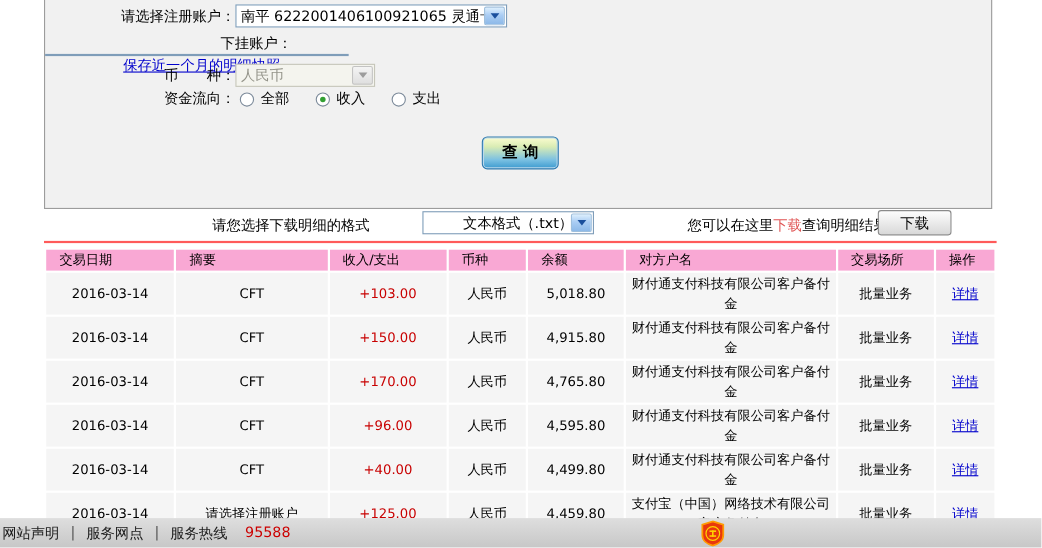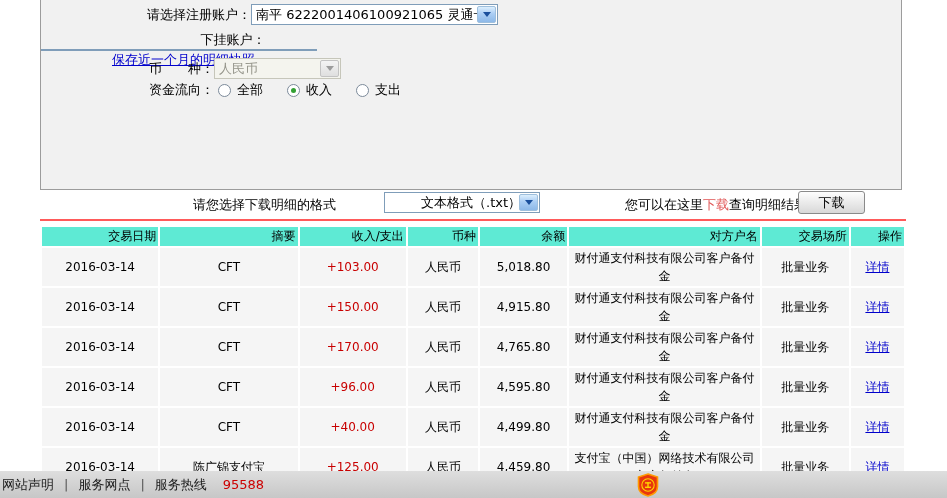--- a/index.html
+++ b/index.html
@@ -47,22 +47,22 @@
   .btn-download{position:absolute;left:798px;top:191px;width:67px;height:23px;
                 background:linear-gradient(180deg,#fdfdfd,#e7e7e7 60%,#d8d8d8);
                 border:1px solid #8a8a8a;border-radius:3px;cursor:pointer;
                 font-family:inherit;font-size:13px;color:#000;}
 
   .red-line{position:absolute;left:40px;top:219px;width:866px;height:2px;background:#ff5a5a;}
 
   
   .txn-table{position:absolute;left:40px;top:225px;width:866px;
              border-collapse:separate;border-spacing:2px;font-size:12px;table-layout:fixed;}
-  .txn-table th{background:#5eead4;height:16px;font-weight:normal;padding:1px 2px;
-                text-align:right;overflow:hidden;white-space:nowrap;}
+  .txn-table th{background:#f9a8d4;height:16px;font-weight:normal;padding:1px 12px;
+                text-align:left;overflow:hidden;white-space:nowrap;}
   .txn-table td{background:#f5f5f5;height:34px;padding:1px 4px;text-align:center;
                 vertical-align:middle;word-break:break-all;line-height:1.5;}
   .amt{color:#c80000;}
   .detail-link{color:#0000cc;text-decoration:underline;cursor:pointer;}
 
   
   .footer{position:absolute;left:0;top:471px;width:947px;height:27px;
           background:linear-gradient(180deg,#dedede,#c7c7c7);font-size:13px;color:#1a1a1a;}
   .footer-left{position:absolute;left:2px;top:0;height:27px;display:flex;align-items:center;white-space:nowrap;}
   .footer-left .gap{margin:0 10px;color:#555;}
@@ -72,21 +72,21 @@
   .badge{position:absolute;left:636px;top:2px;width:24px;height:24px;}
   .f-link{cursor:pointer;}
 </style>
 </head>
 <body>
 
 <div class="page">
 
   <div class="form-box">
 
-    <div class="frow" style="top:11px;padding-left:37px;">
+    <div class="frow" style="top:11px;">
       <span class="flabel">请选择注册账户：</span>
       <div class="sel w-register">
         <span>南平 6222001406100921065 灵通卡</span>
         <span class="sel-arrow">
             <span class="tri"></span>
           </span>
       </div>
     </div>
 
     <div class="frow" style="top:38px;flex-direction:column;">
@@ -120,20 +120,21 @@
     <div class="frow" style="top:65px;">
       <span class="flabel">币　　种：</span>
       <div class="sel disabled w-currency">
         <span>人民币</span>
         <span class="sel-arrow">
             <span class="tri"></span>
           </span>
       </div>
     </div>
 
+    <button class="btn-query">查 询</button>
   </div>
 
   <span class="dl-label">请您选择下载明细的格式</span>
   <div class="sel w-format sel-format">
     <span>文本格式（.txt）</span>
     <span class="sel-arrow">
         <span class="tri"></span>
       </span>
   </div>
   <span class="dl-hint"><span>您可以在这里</span><span class="red-link">下载</span><span>查询明细结果</span></span>
@@ -210,21 +211,21 @@
         <td>CFT</td>
         <td class="amt">+40.00</td>
         <td>人民币</td>
         <td>4,499.80</td>
         <td>财付通支付科技有限公司客户备付金</td>
         <td>批量业务</td>
         <td><a class="detail-link">详情</a></td>
       </tr>
       <tr>
         <td>2016-03-14</td>
-        <td>陈广锦支付宝</td>
+        <td>请选择注册账户</td>
         <td class="amt">+125.00</td>
         <td>人民币</td>
         <td>4,459.80</td>
         <td>支付宝（中国）网络技术有限公司客户备付金</td>
         <td>批量业务</td>
         <td><a class="detail-link">详情</a></td>
       </tr>
     </tbody>
   </table>
 

